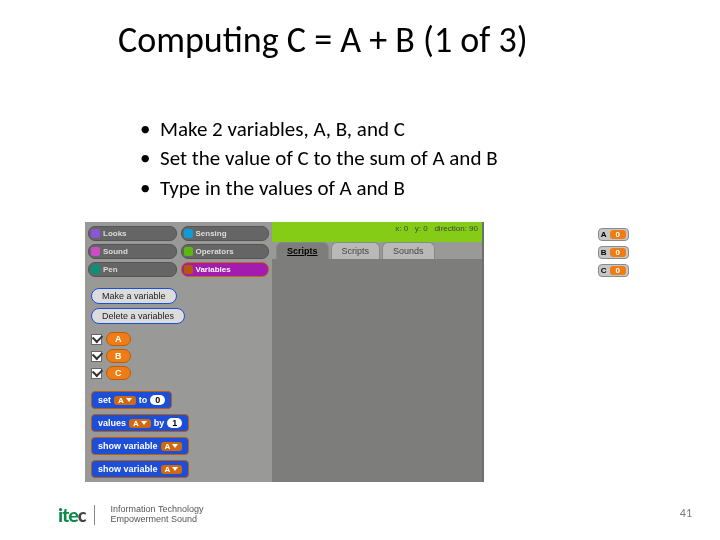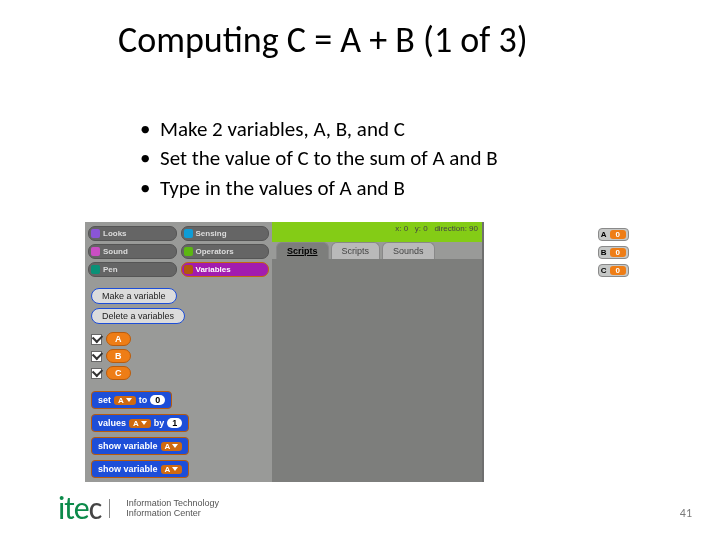--- a/index.html
+++ b/index.html
@@ -38,21 +38,21 @@
   .sprite-head { height: 20px; background: #84cc16; position: relative; }
   .sprite-info { position: absolute; right: 4px; top: 2px; color: #444; font-size: 8px; }
   .tabs { display: flex; gap: 2px; padding: 0 4px; background: #999a98; }
   .tab { background: #b9b9b9; border-radius: 6px 6px 0 0; padding: 3px 10px; font-size: 9px; color: #444; border: 1px solid #888; border-bottom: none; }
   .tab.active { background: #7d7e7c; color: #000; font-weight: bold; text-decoration: underline; }
   .script-area { background: #7d7e7c; height: 218px; }
   .stage { position: absolute; left: 397px; top: 0; width: 153px; height: 100%; background: #fff; border-left: 2px solid #6f6f6f; }
   .monitor { position: absolute; display: flex; align-items: center; background: #c6c8c7; border: 1px solid #8a8a8a; border-radius: 4px; padding: 1px 2px; font-size: 8px; font-weight: bold; color: #000; gap: 3px; }
   .monitor .val { background: #ee7d16; color: #fff; border-radius: 3px; padding: 0 6px; min-width: 12px; text-align: center; }
   .footer-logo { position: absolute; left: 58px; bottom: 12px; display: flex; align-items: center; gap: 8px; }
-  .logo-mark { font-size: 32px; font-weight: 400; letter-spacing: -1px; }
+  .logo-mark { font-size: 21px; font-weight: 700; letter-spacing: -1px; }
   .logo-mark .g { color: #0c8a4a; }
   .logo-mark .d { color: #444; }
   .logo-text { border-left: 1px solid #888; padding-left: 16px; font-size: 9px; color: #555; line-height: 1.1; font-family: Arial, sans-serif; }
   .pagenum { position: absolute; right: 28px; bottom: 20px; font-size: 12px; color: #7a7a7a; }
 </style>
 </head>
 <body>
 
 <div class="slide">
   <div class="title">Computing  C = A + B (1 of 3)</div>
@@ -168,18 +168,18 @@
       </div>
     </div>
   </div>
 
   <div class="footer-logo">
     <div class="logo-mark">
       <span class="g">ite</span><span class="d">c</span>
     </div>
     <div class="logo-text">
       <div>Information Technology</div>
-      <div>Information Center</div>
+      <div>Empowerment Sound</div>
     </div>
   </div>
 
   <div class="pagenum">41</div>
 </div>
 
 </body></html>

